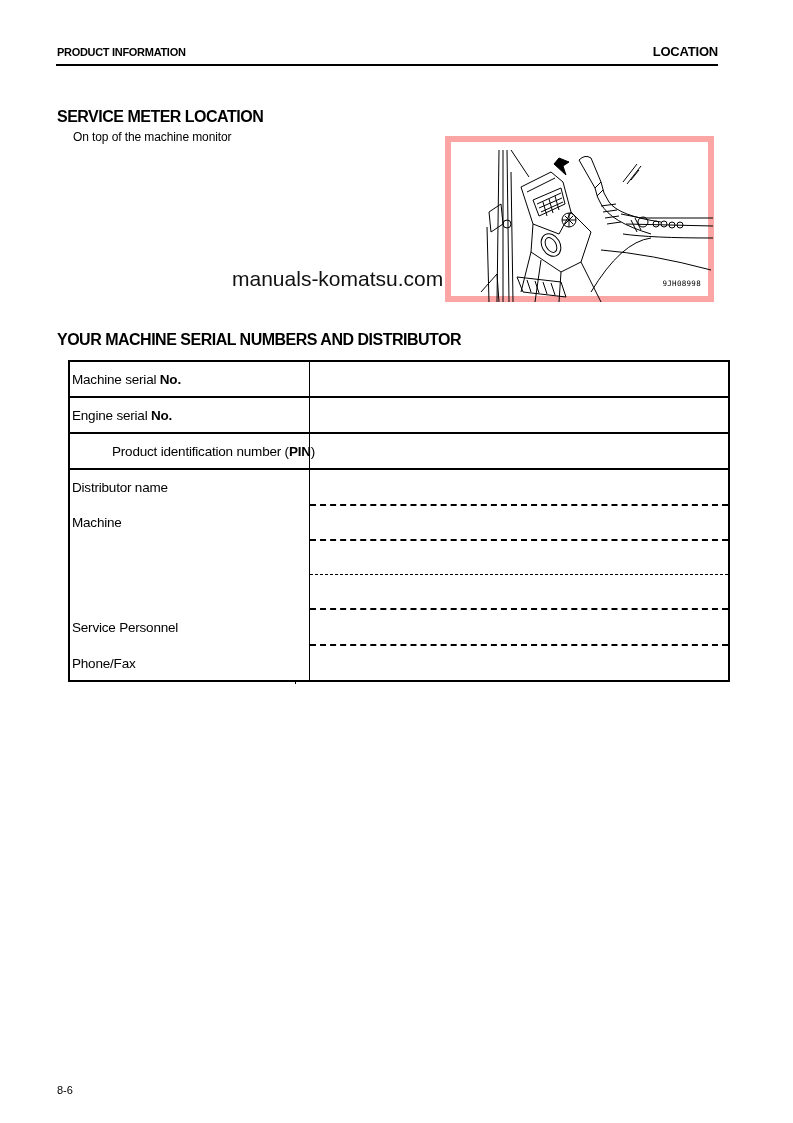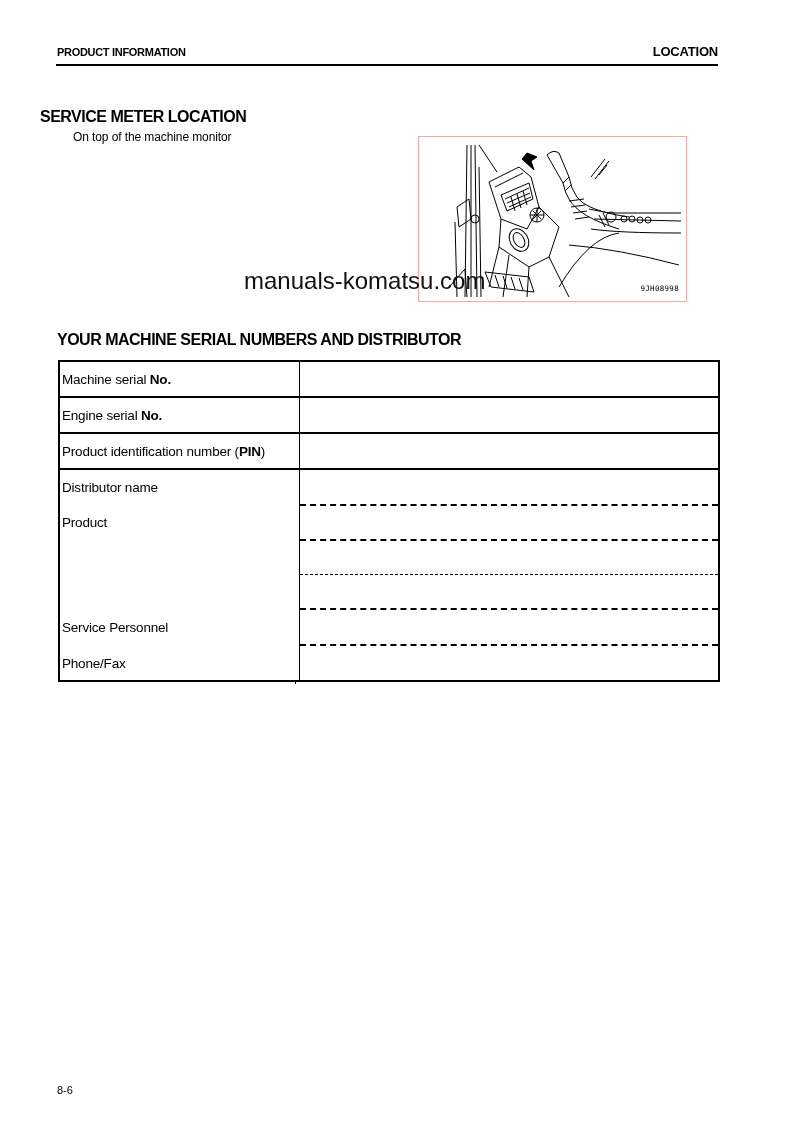--- a/index.html
+++ b/index.html
@@ -2,28 +2,28 @@
 <html><head>
   <meta charset="utf-8">
   <style>
     html, body { margin: 0; padding: 0; background: #ffffff; }
     body { width: 793px; height: 1123px; position: relative; overflow: hidden;
            font-family: "Liberation Sans", sans-serif; color: #000; }
     .abs { position: absolute; }
     .hdr-left { left: 57px; top: 46px; font-size: 11px; font-weight: bold; letter-spacing: -0.3px; }
     .hdr-right { right: 75px; top: 44px; font-size: 13px; font-weight: bold; letter-spacing: -0.2px; }
     .hdr-rule { left: 56px; top: 64px; width: 662px; height: 2px; background: #000; }
-    .sec1-title { left: 40px; top: 108px; font-size: 16px; font-weight: bold; letter-spacing: -0.5px; }
+    .sec1-title { left: 57px; top: 108px; font-size: 16px; font-weight: bold; letter-spacing: -0.5px; }
     .sec1-sub { left: 57px; top: 130px; font-size: 12px; letter-spacing: -0.1px; margin-left: 16px; }
-    .figure { left: 418px; top: 136px; width: 269px; height: 166px; border: 1px solid #fca5a5; box-sizing: border-box; background:#fff; }
+    .figure { left: 445px; top: 136px; width: 269px; height: 166px; border: 6px solid #fca5a5; box-sizing: border-box; background:#fff; }
     .figure svg { position:absolute; left:0; top:0; }
     .fig-code { position:absolute; right: 7px; bottom: 8px; font-size: 7.5px; letter-spacing: 0.3px; font-family: "DejaVu Sans Mono", monospace; }
-    .watermark { left: 232px; top: 267px; font-size: 24px; color: #111; letter-spacing: 0px; font-family: "Liberation Sans", sans-serif; margin-left: 12px; }
+    .watermark { left: 232px; top: 267px; font-size: 21px; color: #111; letter-spacing: 0px; font-family: "Liberation Sans", sans-serif; }
     .sec2-title { left: 57px; top: 331px; font-size: 16px; font-weight: bold; letter-spacing: -0.5px; }
-    .tbl { left: 58px; top: 360px; width: 662px; height: 322px; box-sizing: border-box;
+    .tbl { left: 68px; top: 360px; width: 662px; height: 322px; box-sizing: border-box;
            border-top: 2px solid #000; border-bottom: 2px solid #000; border-left: 2px solid #000; border-right: 2px solid #000; }
     .vdiv { position:absolute; left: 239px; top: 0; width: 1px; height: 100%; background:#000; }
     .vdiv-ext { position:absolute; left: 295px; top: 680px; width:1px; height: 4px; background:#000; }
     .hline { position:absolute; left: 0; width: 100%; height: 2px; background:#000; }
     .dline { position:absolute; left: 240px; right: 0; height: 0; border-top: 2px dashed #000; }
     .dline.thin { border-top: 1px dashed #000; }
     .lbl { position:absolute; left: 2px; font-size: 13.5px; letter-spacing: -0.2px; }
     .lbl b { font-weight: bold; }
     .footer { left: 57px; top: 1084px; font-size: 11px; }
   </style>
@@ -97,26 +97,26 @@
   <div class="vdiv"></div>
 
   <div class="lbl" style="top: 10px;"><span>Machine serial </span><b>No.</b></div>
   <div class="abs" style="left:240px; top:0; right:0; height:34px;"></div>
   <div class="hline" style="top: 34px;"></div>
 
   <div class="lbl" style="top: 46px;"><span>Engine serial </span><b>No.</b></div>
   <div class="abs" style="left:240px; top:36px; right:0; height:34px;"></div>
   <div class="hline" style="top: 70px;"></div>
 
-  <div class="lbl" style="top: 82px;"><span>Product identification number (</span><b>PIN</b><span>)</span></div>
+  <div class="lbl" style="top: 82px; margin-left: 40px;"><span>Product identification number (</span><b>PIN</b><span>)</span></div>
   <div class="abs" style="left:240px; top:72px; right:0; height:34px;"></div>
   <div class="hline" style="top: 106px;"></div>
 
   <div class="lbl" style="top: 118px;">Distributor name</div>
-  <div class="lbl" style="top: 153px;">Product</div>
+  <div class="lbl" style="top: 153px;">Machine</div>
   <div class="lbl" style="top: 258px;">Service Personnel</div>
   <div class="lbl" style="top: 294px;">Phone/Fax</div>
 
   <div class="abs" style="left:240px; top:108px; right:0; height:34px;"></div>
   <div class="dline" style="top: 142px;"></div>
   <div class="abs" style="left:240px; top:144px; right:0; height:33px;"></div>
   <div class="dline" style="top: 177px;"></div>
   <div class="abs" style="left:240px; top:179px; right:0; height:33px;"></div>
   <div class="dline thin" style="top: 212px;"></div>
   <div class="abs" style="left:240px; top:214px; right:0; height:33px;"></div>

